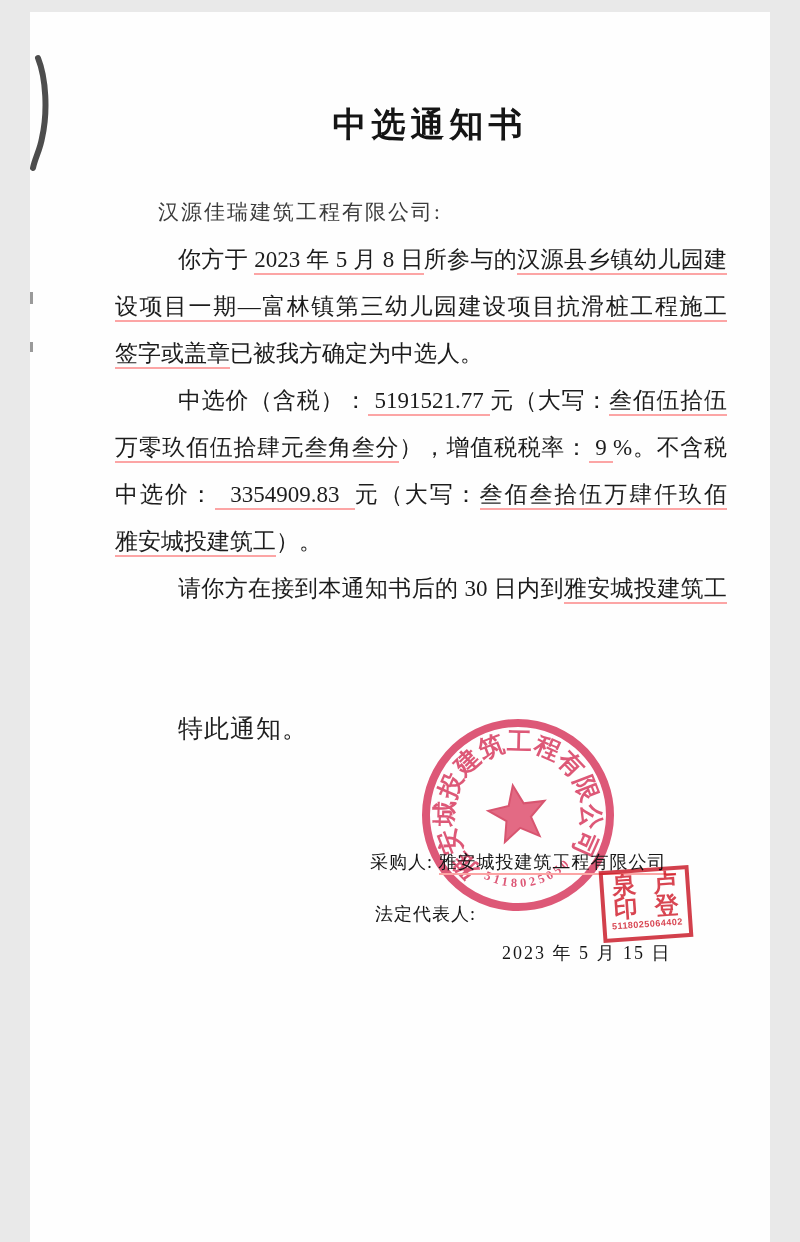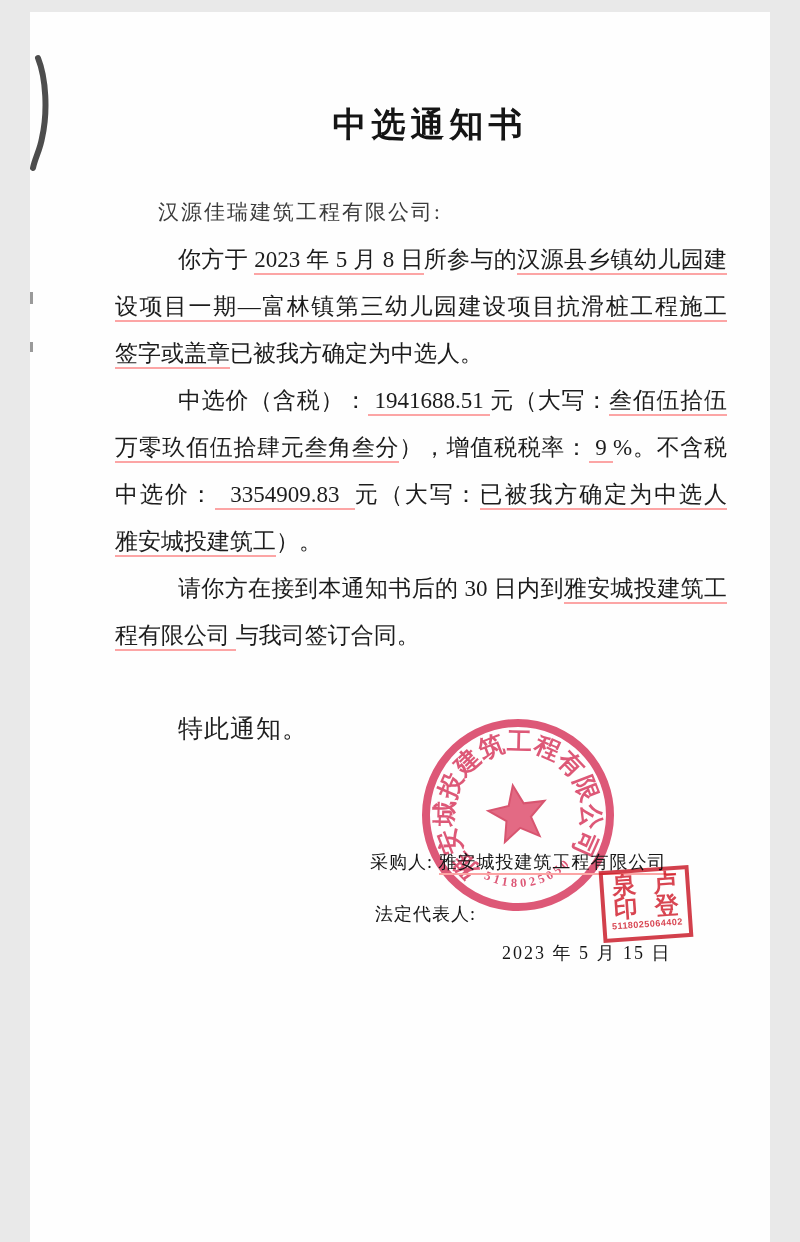--- a/index.html
+++ b/index.html
@@ -67,29 +67,28 @@
 
   <div class="abs addressee">汉源佳瑞建筑工程有限公司:</div>
 
   <div class="abs para" style="top:224px;">
     <div class="just ind"><span>你方于 </span><span class="u">2023 年 5 月 8 日</span><span>所参与的</span><span class="u">汉源县乡镇幼儿园建</span></div>
     <div class="just"><span class="u">设项目一期—富林镇第三幼儿园建设项目抗滑桩工程施工</span></div>
     <div class="line"><span class="u">签字或盖章</span><span>已被我方确定为中选人。</span></div>
   </div>
 
   <div class="abs para" style="top:365px;">
-    <div class="just ind"><span>中选价（含税）：</span><span class="u"> 1941688.51 </span><span>元（大写：</span><span class="u">叁佰伍拾伍</span></div>
+    <div class="just ind"><span>中选价（含税）：</span><span class="u"> 5191521.77 </span><span>元（大写：</span><span class="u">叁佰伍拾伍</span></div>
     <div class="just"><span class="u">万零玖佰伍拾肆元叁角叁分</span><span>），增值税税率：</span><span class="u"> 9 </span><span>%。不含税</span></div>
-    <div class="just"><span>中选价：</span><span class="u">  3354909.83  </span><span>元（大写：</span><span class="u">已被我方确定为中选人</span></div>
+    <div class="just"><span>中选价：</span><span class="u">  3354909.83  </span><span>元（大写：</span><span class="u">叁佰叁拾伍万肆仟玖佰</span></div>
     <div class="line"><span class="u">雅安城投建筑工</span><span>）。</span></div>
   </div>
 
   <div class="abs para" style="top:553px;">
     <div class="just ind"><span>请你方在接到本通知书后的 30 日内到</span><span class="u">雅安城投建筑工</span></div>
-    <div class="line"><span class="u">程有限公司 </span><span>与我司签订合同。</span></div>
   </div>
 
   <div class="abs" style="left:148px;top:700px;font-size:25px;letter-spacing:1px;">特此通知。</div>
 
   <svg class="abs round-seal" viewBox="0 0 210 210">
     <g transform="rotate(-10 105 105)">
       <circle cx="105" cy="105" r="92" fill="none" stroke="#d93a5f" stroke-width="8"></circle>
       <path id="sealTop" d="M 59,151 A 65,65 0 1 1 151,151" fill="none"></path>
       <path id="sealBottom" d="M 39.8,135.4 A 72,72 0 0 0 170.2,135.4" fill="none"></path>
       <text fill="#d93a5f" font-size="25" letter-spacing="0.5">

